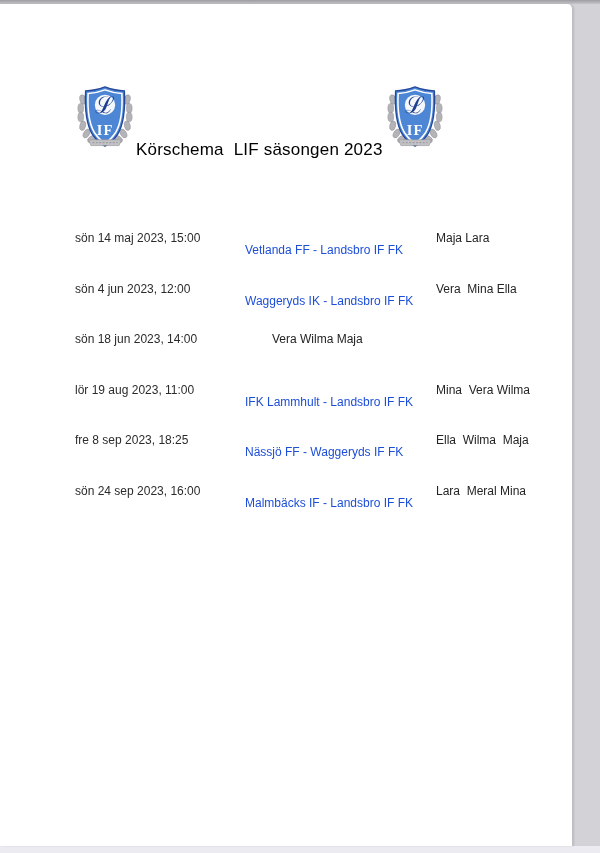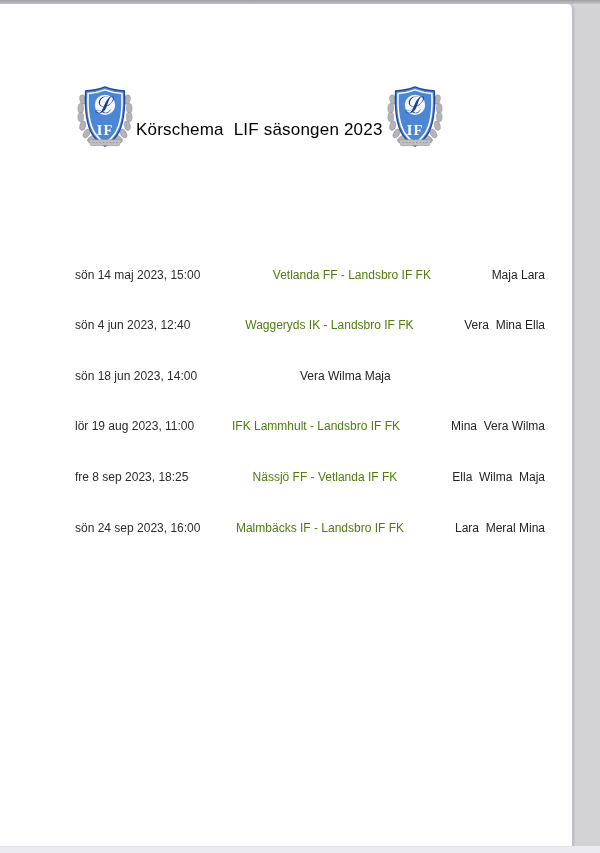--- a/index.html
+++ b/index.html
@@ -7,28 +7,28 @@
               font-family:"Liberation Sans", sans-serif; background:#d3d3d7; }
   .stage { position:relative; width:600px; height:853px; background:#d3d3d7; }
   .band-top { position:absolute; top:0; left:0; right:0; height:4px;
               background:linear-gradient(#9d9da1,#c6c6ca); }
   .band-bottom { position:absolute; bottom:0; left:0; right:0; height:7px; background:#ebebf1; }
   .page { position:absolute; left:0; top:4px; width:573px; height:842px;
           background:#ffffff; border-right:1px solid #bfbfc5;
           border-top-right-radius:5px; box-shadow:1px 0 2px rgba(0,0,0,.12); }
   .title { position:absolute; left:136px; top:116px; font-size:17px；
            color:#141414; white-space:pre; letter-spacing:.2px; }
-  .title { font-size:17px; }
+  .title { font-size:17px;margin-top:20px; }
   .logo { position:absolute; width:62px; height:66px; }
   .logo-left  { left:74px;  top:80px; }
   .logo-right { left:384px; top:80px; }
   .schedule { position:absolute; left:75px; top:227px; width:470px; }
-  .row { display:flex; align-items:flex-end; height:50.6px; font-size:12px;gap:28px; }
+  .row { display:flex; align-items:flex-start; height:50.6px; font-size:12px; }
   .c-date  { width:170px; color:#2b2b2b; white-space:pre; }
-  .c-match { width:164px; color:#4d7c0f; white-space:pre; }
+  .c-match { width:164px; color:#1d4ed8; white-space:pre;margin-top:12px; }
   .c-names { color:#242424; white-space:pre;margin-left:27px; }
   svg text { user-select:none; }
 </style>
 </head>
 <body>
 
 <div class="stage">
   <div class="band-top"></div>
   <div class="band-bottom"></div>
 
@@ -90,39 +90,39 @@
 
     <div class="schedule">
 
       <div class="row">
         <span class="c-date">sön 14 maj 2023, 15:00</span>
         <span class="c-match">Vetlanda FF - Landsbro IF FK</span>
         <span class="c-names">Maja Lara</span>
       </div>
 
       <div class="row">
-        <span class="c-date">sön 4 jun 2023, 12:40</span>
+        <span class="c-date">sön 4 jun 2023, 12:00</span>
         <span class="c-match">Waggeryds IK - Landsbro IF FK</span>
         <span class="c-names">Vera  Mina Ella</span>
       </div>
 
       <div class="row">
         <span class="c-date">sön 18 jun 2023, 14:00</span>
         <span class="c-names">Vera Wilma Maja</span>
       </div>
 
       <div class="row">
         <span class="c-date">lör 19 aug 2023, 11:00</span>
         <span class="c-match">IFK Lammhult - Landsbro IF FK</span>
         <span class="c-names">Mina  Vera Wilma</span>
       </div>
 
       <div class="row">
         <span class="c-date">fre 8 sep 2023, 18:25</span>
-        <span class="c-match">Nässjö FF - Vetlanda IF FK</span>
+        <span class="c-match">Nässjö FF - Waggeryds IF FK</span>
         <span class="c-names">Ella  Wilma  Maja</span>
       </div>
 
       <div class="row">
         <span class="c-date">sön 24 sep 2023, 16:00</span>
         <span class="c-match">Malmbäcks IF - Landsbro IF FK</span>
         <span class="c-names">Lara  Meral Mina</span>
       </div>
 
     </div>

